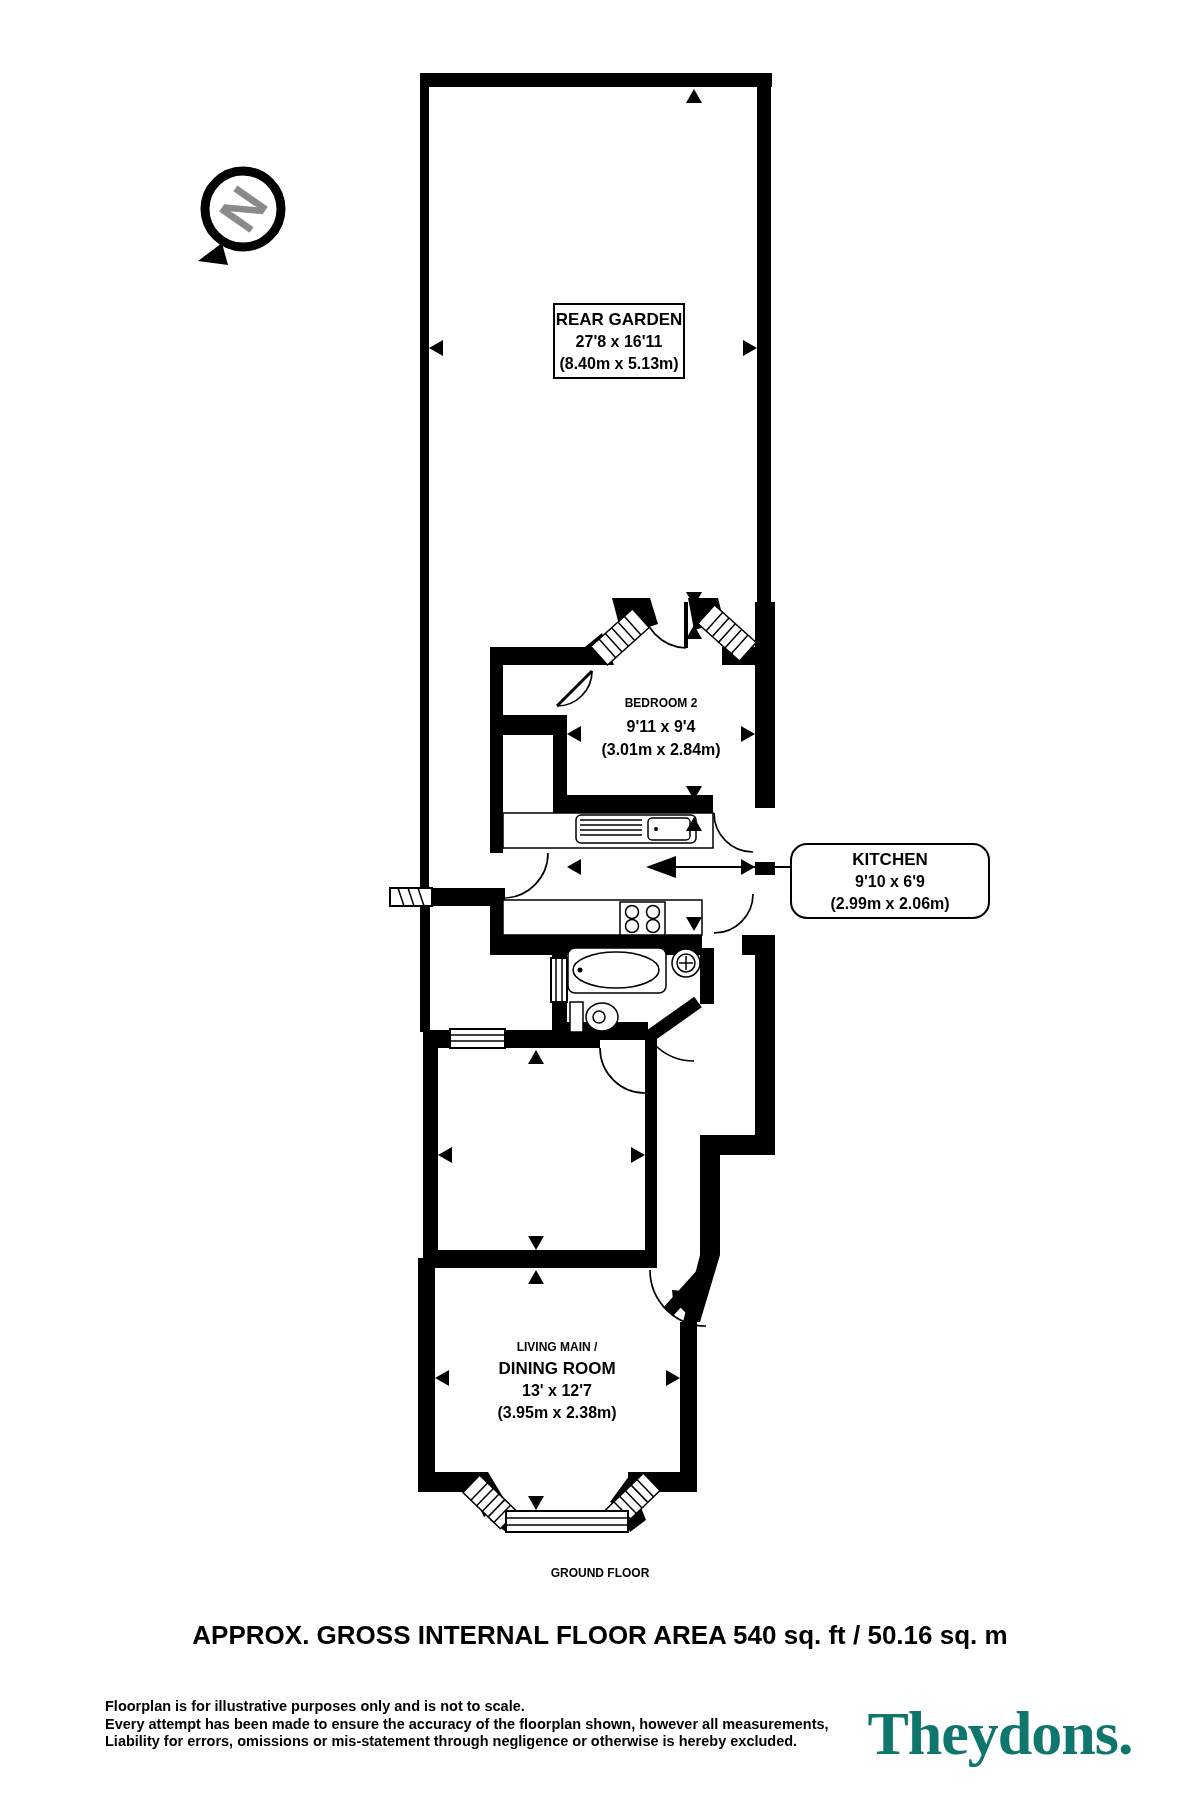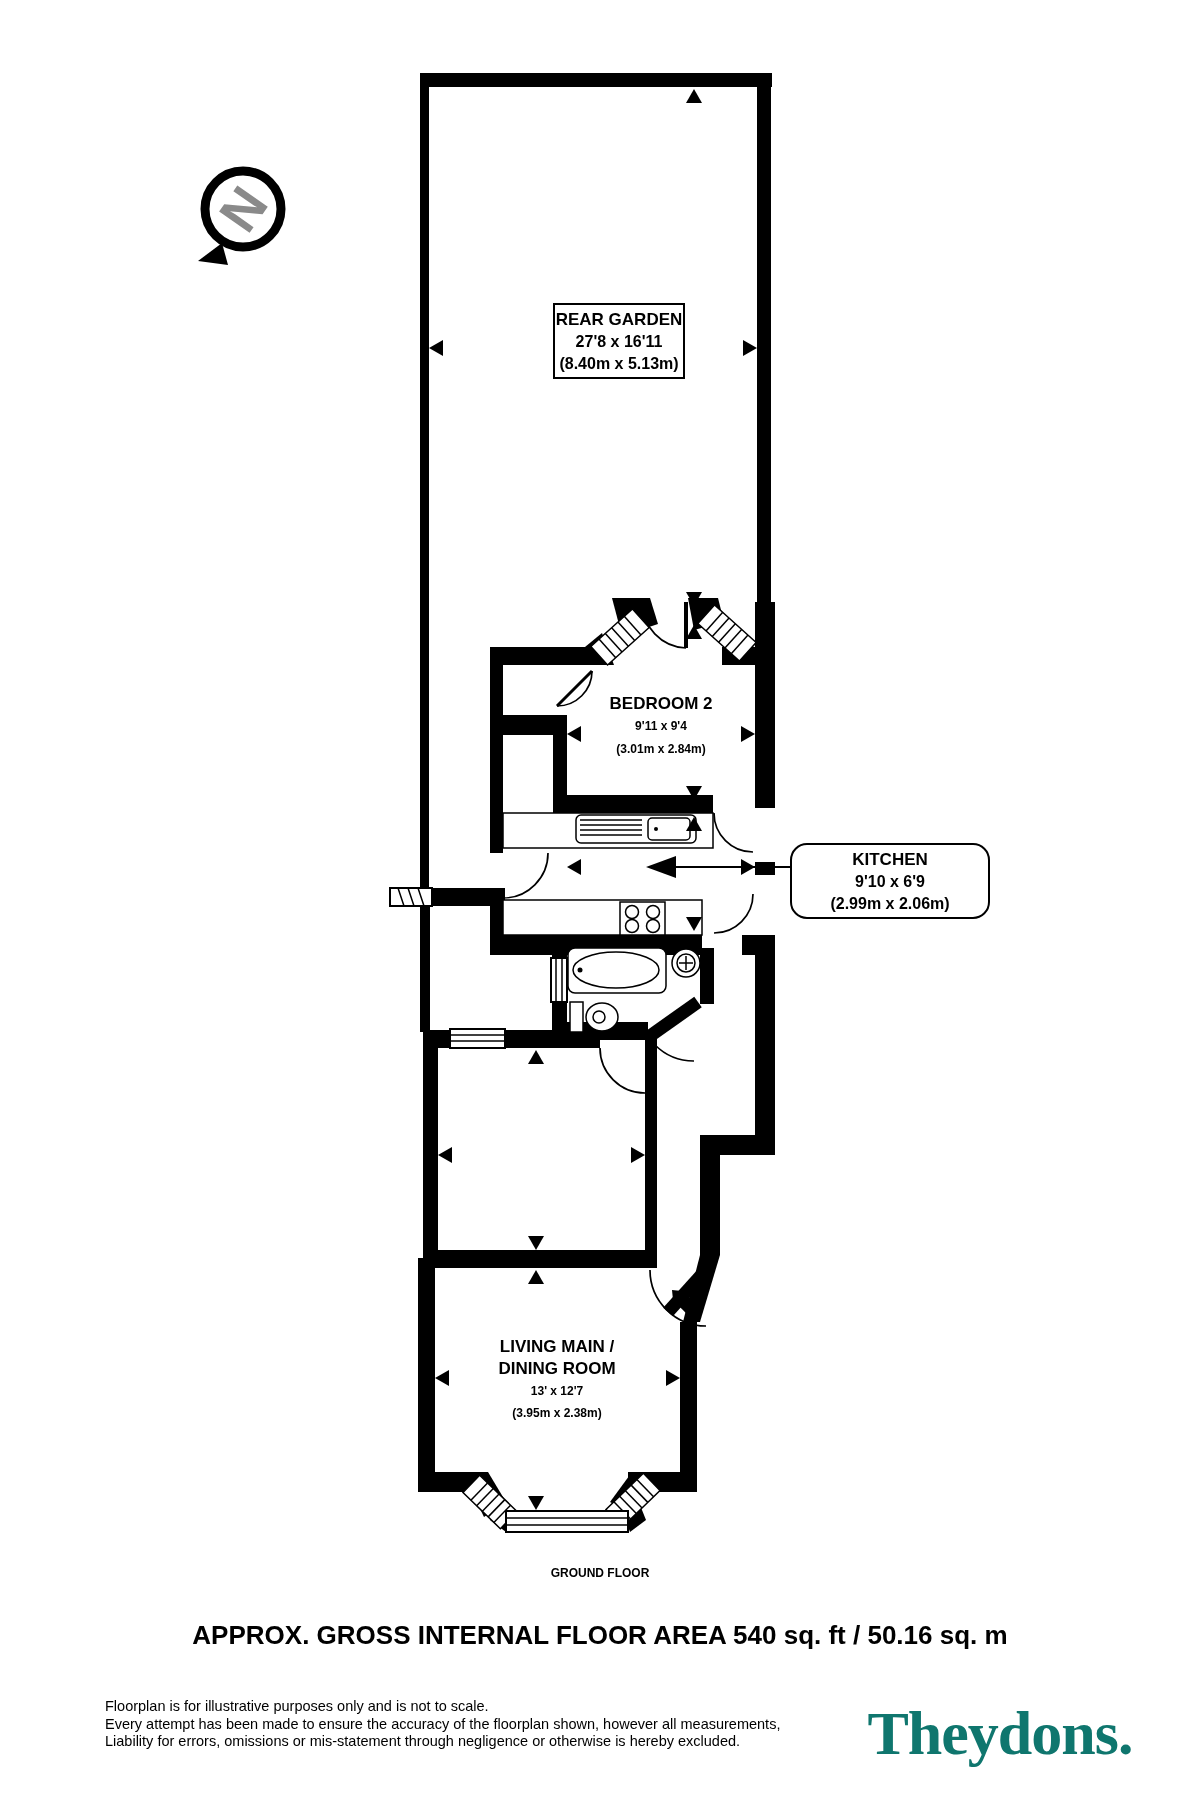--- a/index.html
+++ b/index.html
@@ -1,28 +1,28 @@
 <!DOCTYPE html>
 <html><head>
 <meta charset="utf-8">
 <style>
   html,body{margin:0;padding:0;background:#fff;}
   #plan{position:relative;width:1200px;height:1800px;background:#fff;overflow:hidden;
         font-family:"Liberation Sans",sans-serif;}
   #plan svg{position:absolute;left:0;top:0;}
   .lbl{position:absolute;text-align:center;color:#000;font-weight:bold;white-space:nowrap;}
-  .room-lbl div{font-size:12px;line-height:23px;}
-  .room-lbl div:first-child{font-size:17px;}
+  .room-lbl div{font-size:16px;line-height:23px;}
+  .room-lbl div:first-child{font-size:12px;}
   .boxed{border:2px solid #000;background:#fff;padding-top:4px;}
   .boxed div{font-size:16px;line-height:22px;}
   .boxed div:first-child{font-size:17px;}
   .living-lbl div{line-height:22px;}
   #ground-floor{font-size:12px;}
   #area-summary{font-size:26px;letter-spacing:0;}
-  #disclaimer{position:absolute;left:105px;top:1698px;text-align:left;font-weight:normal;
+  #disclaimer{position:absolute;left:105px;top:1698px;text-align:left;font-weight:bold;
               font-size:14.5px;line-height:17.5px;color:#000;}
   #brand-logo{position:absolute;left:852px;top:1698px;width:296px;text-align:center;
               font-family:"Liberation Serif",serif;font-weight:bold;font-size:62px;
               letter-spacing:-1px;}
   .walls rect{fill:#000;}
   .fixture{fill:#fff;stroke:#000;stroke-width:1.5;}
   .thin{stroke:#000;stroke-width:1.5;fill:none;}
   .arc{stroke:#000;stroke-width:1.7;fill:none;}
   .arrow{fill:#000;}
 </style>

